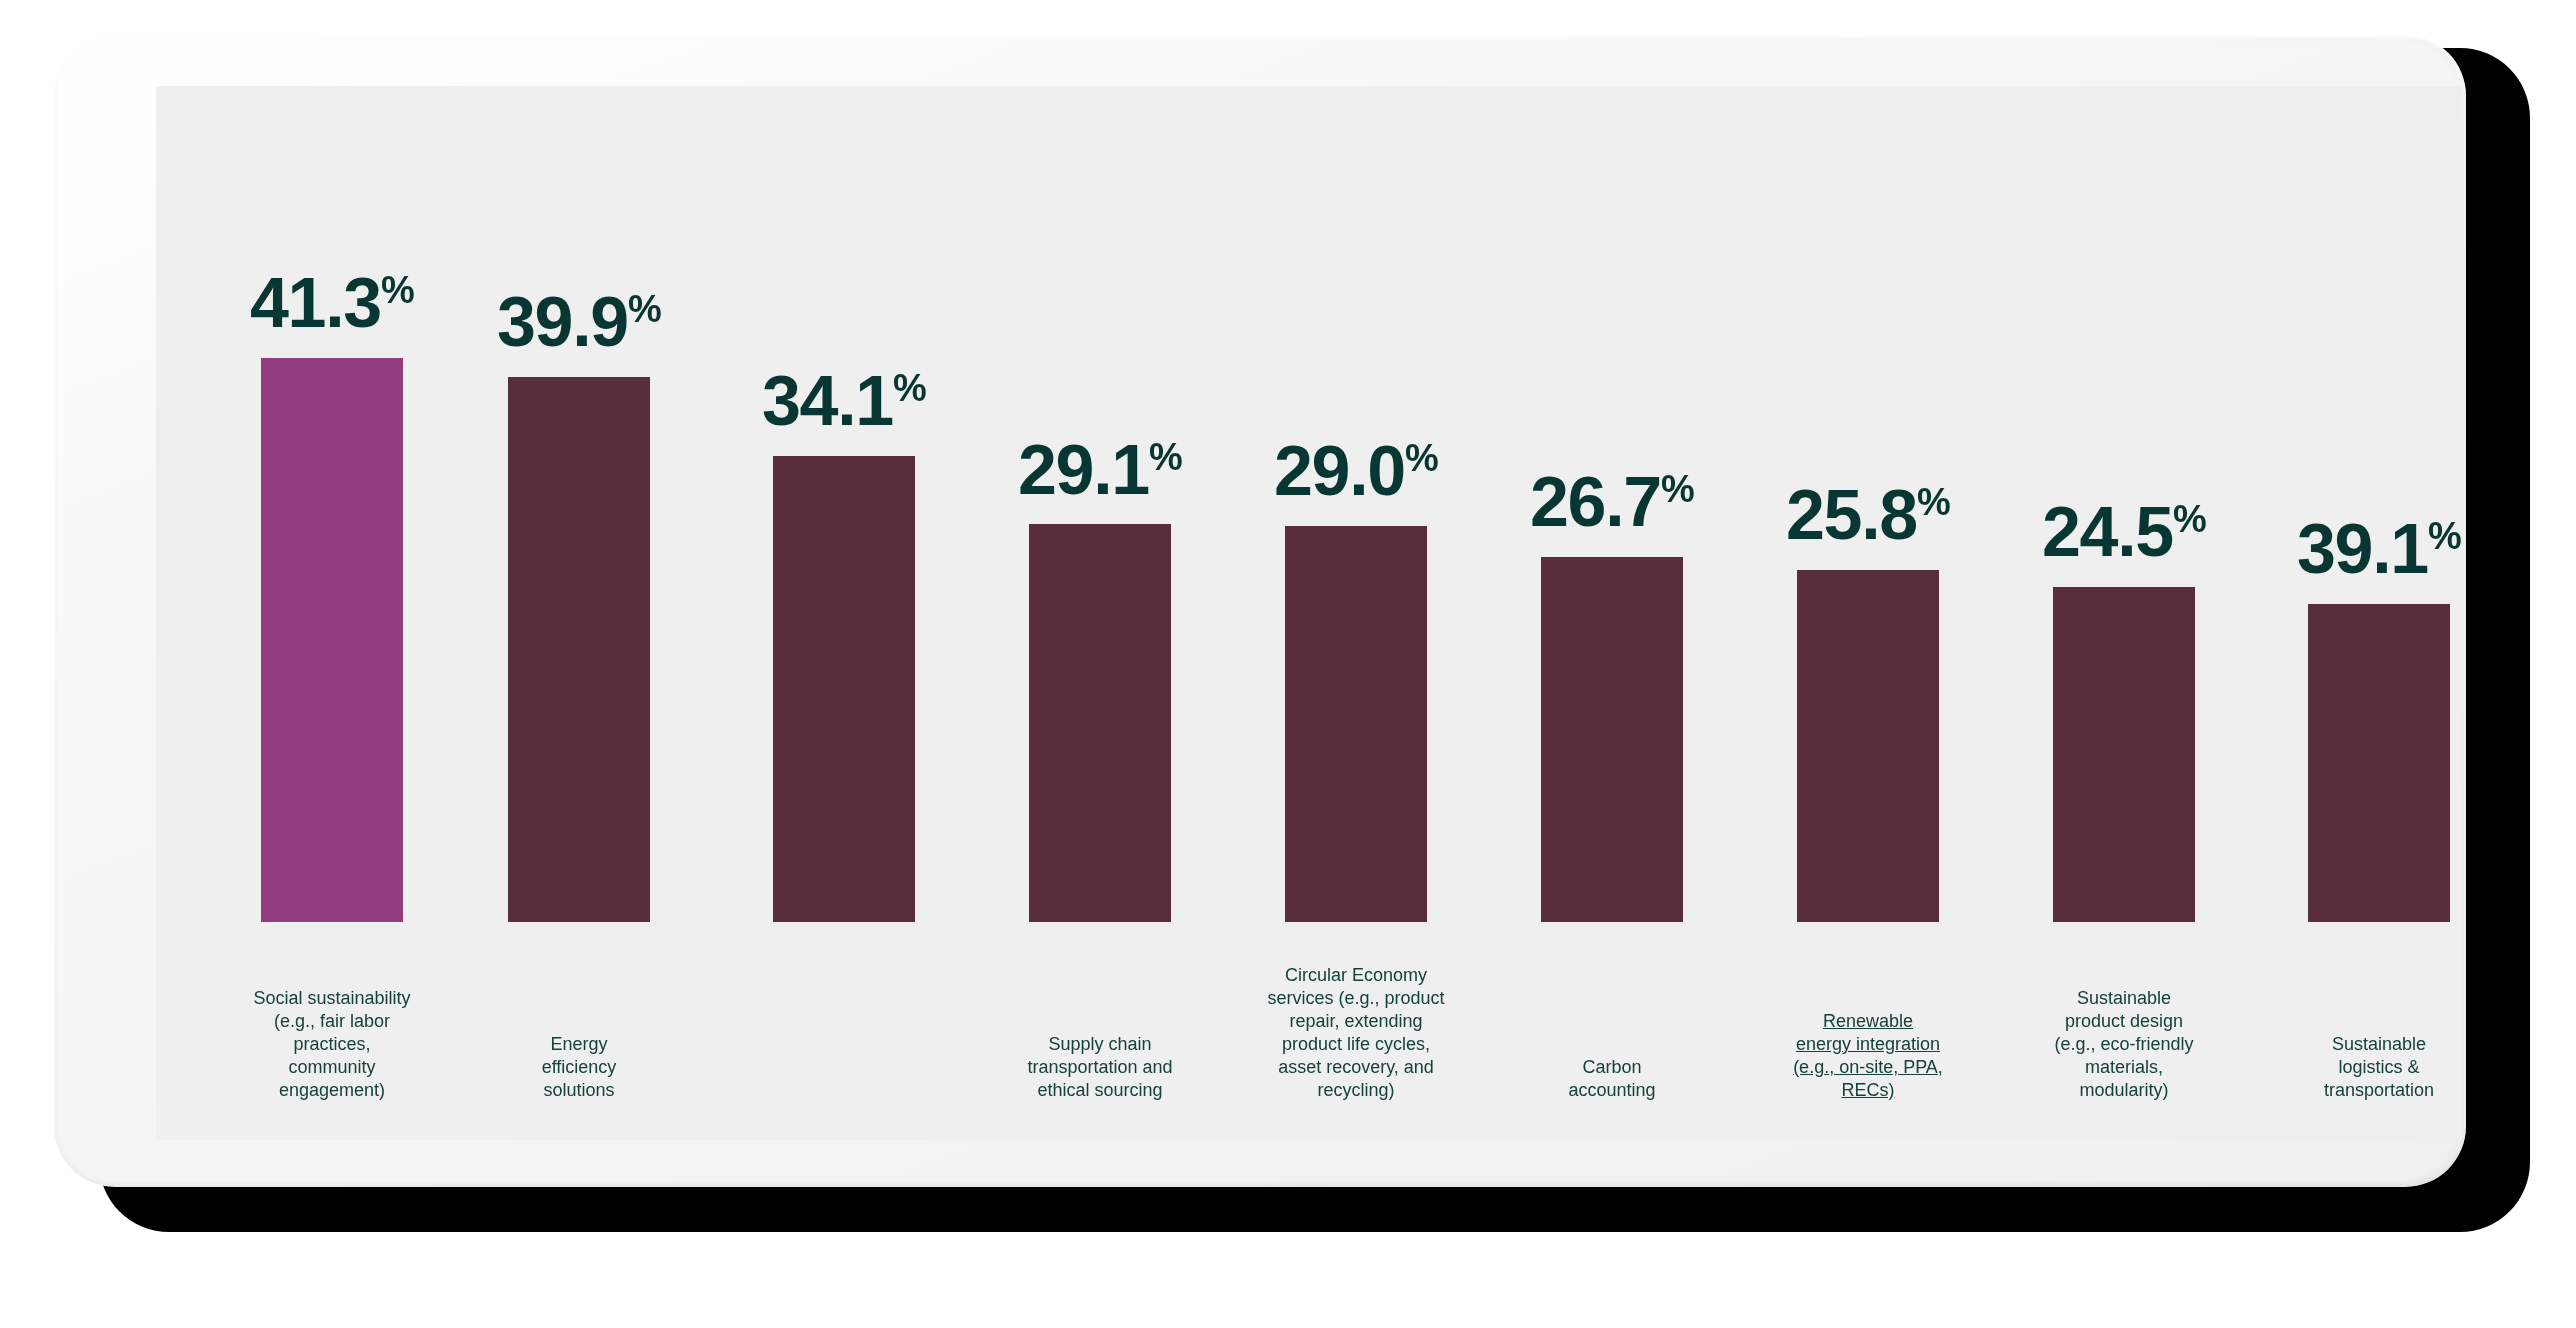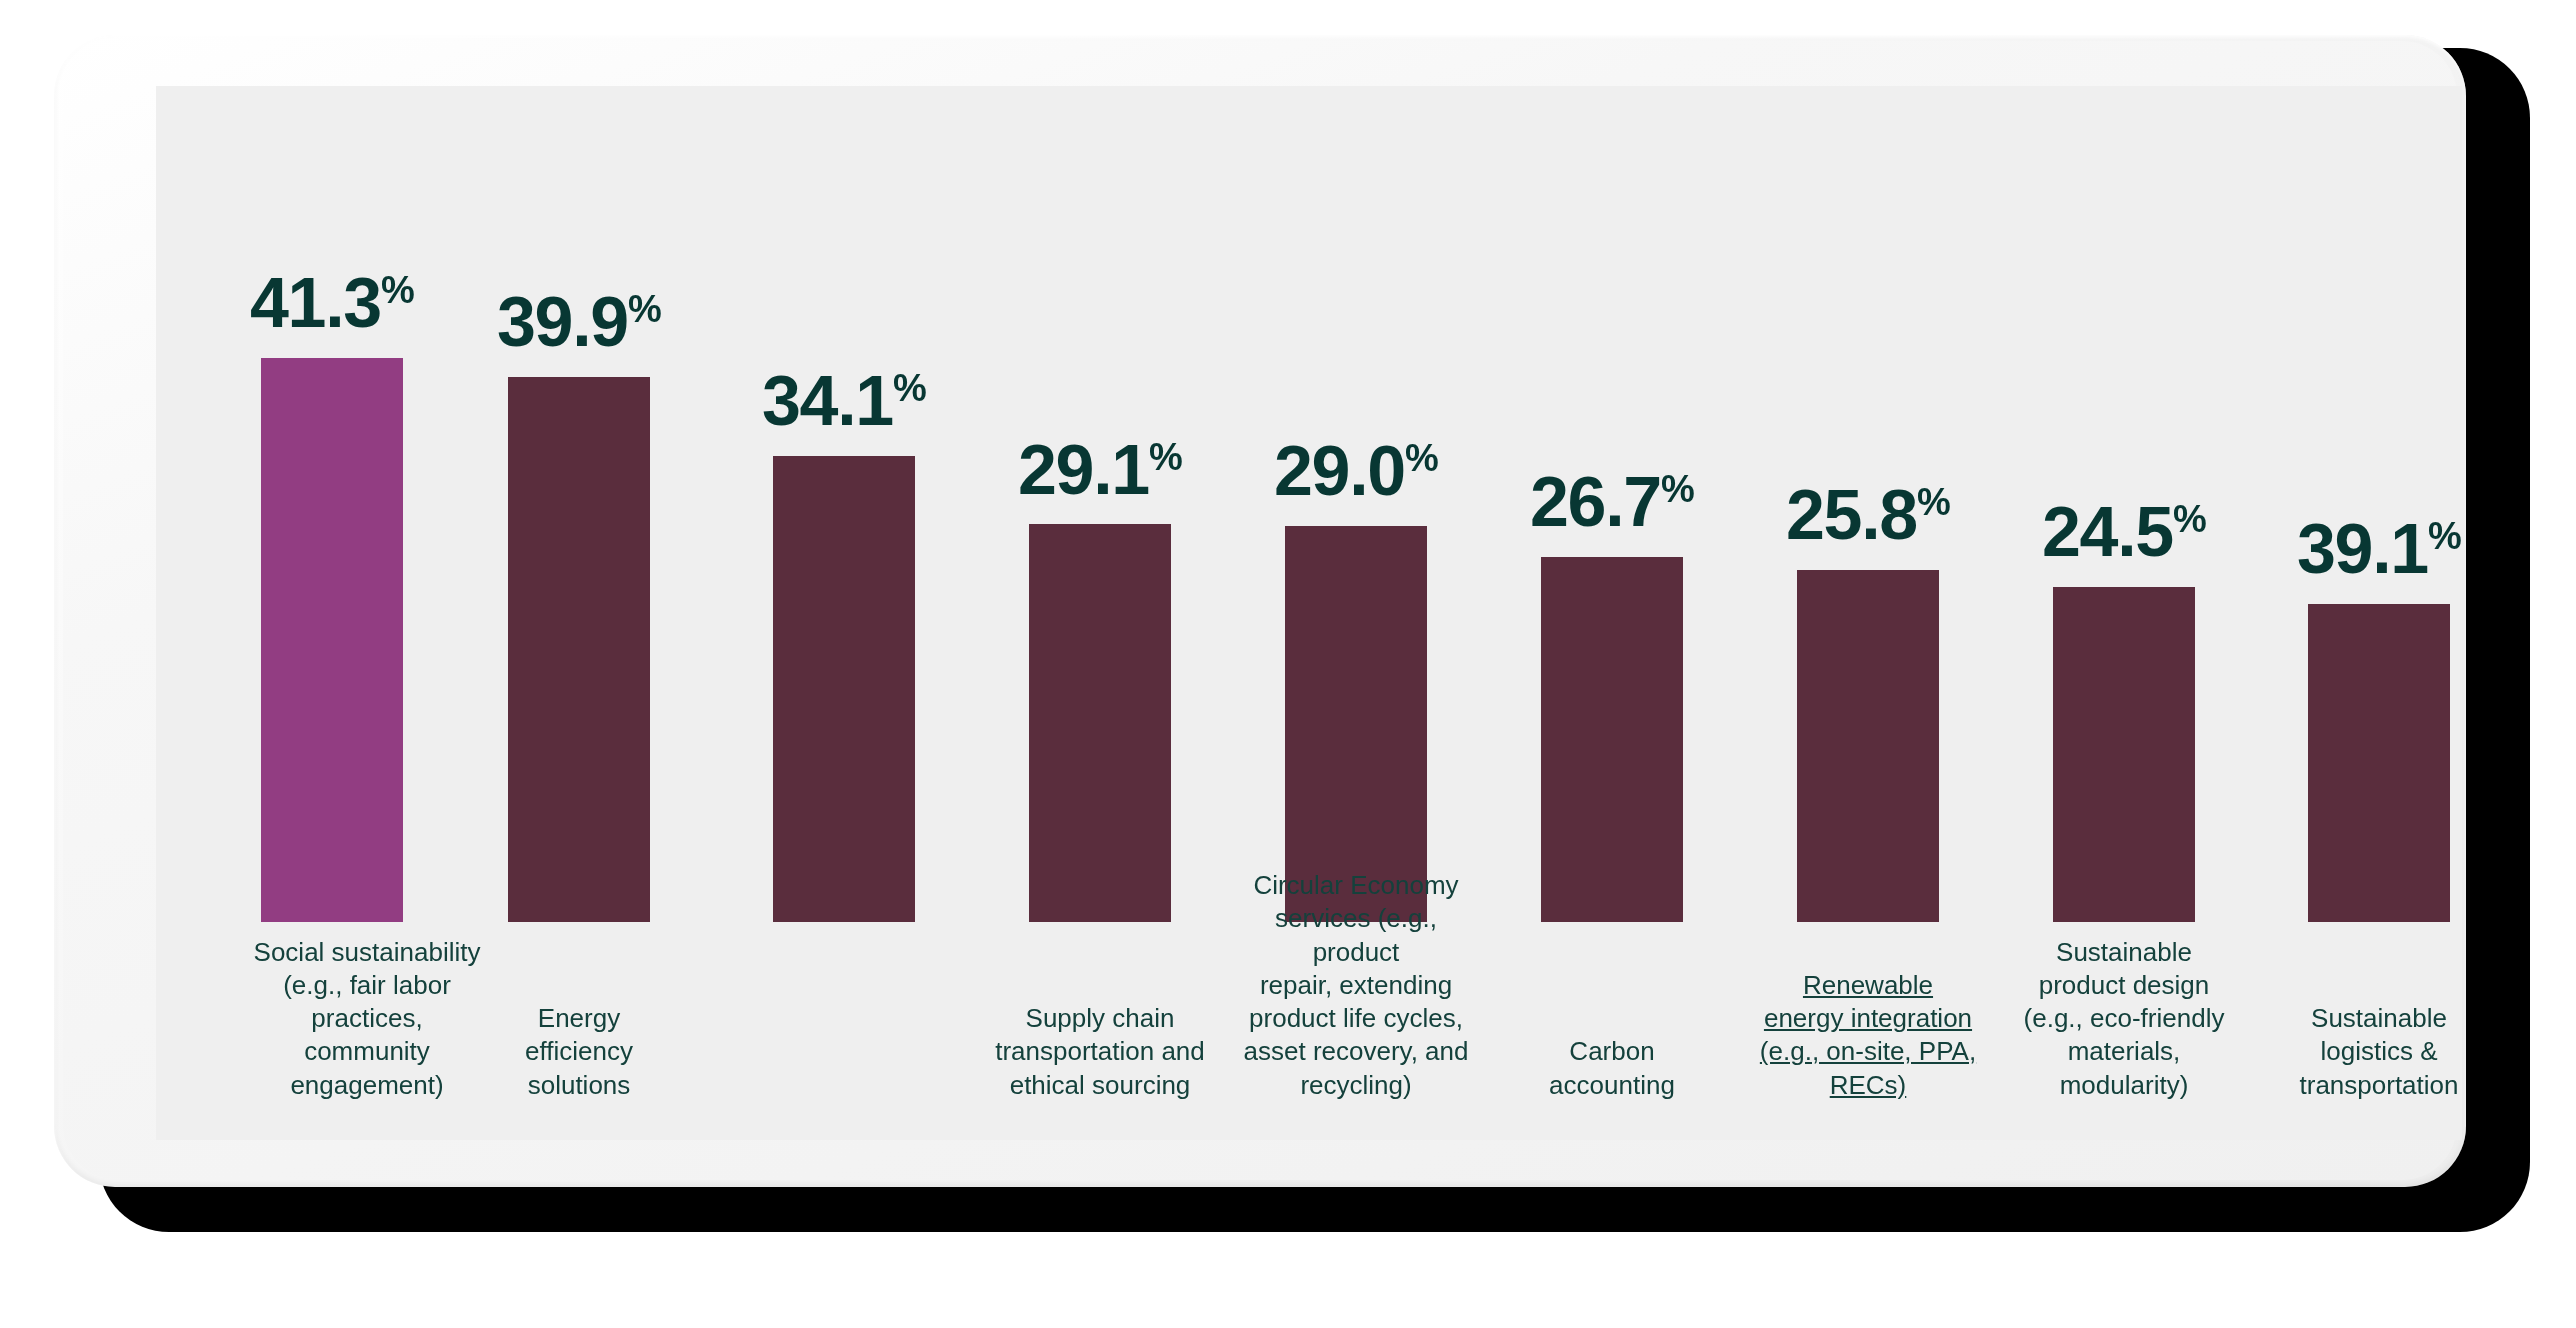--- a/index.html
+++ b/index.html
@@ -57,42 +57,42 @@
     letter-spacing:-0.6px;
   }
   .bar{
     position:absolute;left:50%;transform:translateX(-50%);
     bottom:166px;
   }
   .cat-label{
     position:absolute;left:50%;transform:translateX(-50%);
     bottom:0;
     color:#14413c;
-    font-size:26px;
+    font-size:18px;
     line-height:1.28;
     text-align:center;
     white-space:pre-line;
   }
 </style>
 </head>
 <body>
 
 <div id="stage">
 
   <div id="card-shadow"></div>
 
   <div id="card-frame">
     <div id="card-bevel"></div>
 
     <div id="plot-panel">
       <div id="chart">
           <div class="bar-slot" style="left: 48px; width: 256px;">
             <div class="value-label" style="top: 182px;"><span>41.3</span><span class="pct">%</span></div>
             <div class="bar" style="width: 142px; height: 564px; bottom: 218px; background: rgb(146, 61, 130);"></div>
-            <div class="cat-label" style="width: 238px; bottom: 38px; margin-left: 35px;">Social sustainability
+            <div class="cat-label" style="width: 238px; bottom: 38px;">Social sustainability
 (e.g., fair labor
 practices,
 community
 engagement)</div>
           </div>
           <div class="bar-slot" style="left: 295px; width: 256px;">
             <div class="value-label" style="top: 201px;"><span>39.9</span><span class="pct">%</span></div>
             <div class="bar" style="width: 142px; height: 545px; bottom: 218px; background: rgb(90, 45, 61);"></div>
             <div class="cat-label" style="width: 238px; bottom: 38px;">Energy
 efficiency

